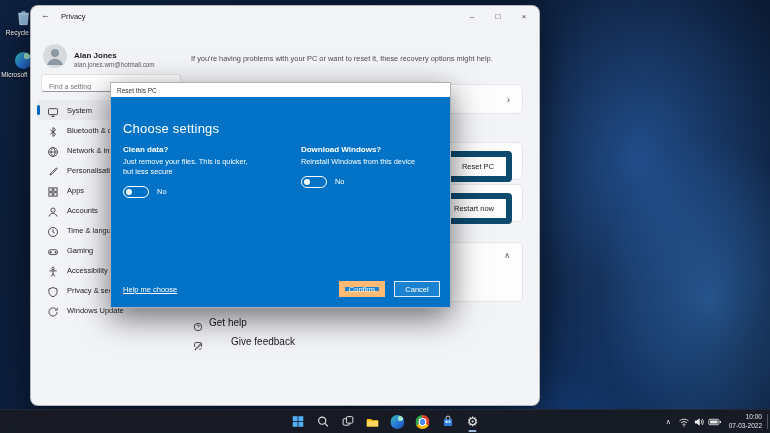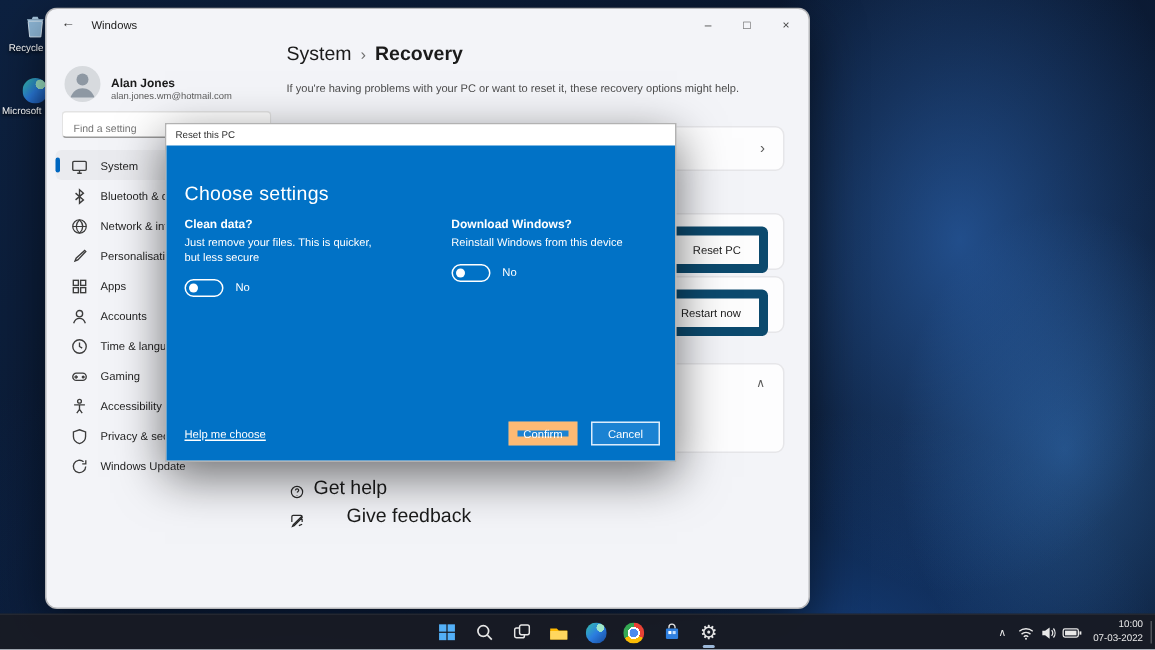--- a/index.html
+++ b/index.html
@@ -64,21 +64,21 @@
   .card { position:absolute; left:160px; right:16px; background:#fdfdfe;
           border:1px solid #e6e6e9; border-radius:6px; }
   .chev { position:absolute; right:12px; font-size:10px; color:#5c5c5c; }
   .wbtn2 { position:absolute; right:10px; top:8px; background:#fdfdfd; border:6px solid #0c4a6e;
            border-radius:4px; font-size:7.5px; color:#1b1b1b; padding:5px 12px;
            font-family:inherit; cursor:default; }
 
   .hlrow { position:absolute; left:162px; display:flex; align-items:center; gap:6px;
            color:#1b1b1b; cursor:default; }
   .hlrow .hico { width:10px; height:10px; color:#2a2a2a; }
-  .hlrow .hlbl { font-size:13px; }
+  .hlrow .hlbl { font-size:10px; }
 
   
   .dlg { position:absolute; left:110px; top:82px; width:341px; height:226px; background:#fff;
          box-shadow:0 10px 30px rgba(0,0,0,.55); border:1px solid rgba(0,0,0,.3); }
   .dlg-tbar { height:14px; background:#fff; display:flex; align-items:center; padding-left:6px;
               font-size:6.5px; color:#333; }
   .dlg-body { position:absolute; top:14px; left:0; right:0; bottom:0; background:#0172c6;
               color:#fff; padding:20px 12px; }
   .dlg-h { font-size:13px; font-weight:400; margin-top:4px; letter-spacing:.2px; }
   .cols { display:flex; margin-top:9px;gap:32px; }
@@ -139,21 +139,21 @@
   </div>
   <div class="dicon" style="left:0; top:52px;">
     <span class="dglyph">
         <span class="edgeball"></span>
       </span>
     <span>Microsoft Edge</span>
   </div>
 
   <div class="win">
     <span class="tbar-back">←</span>
-    <span class="tbar-title">Windows</span>
+    <span class="tbar-title">Privacy</span>
     <div class="wctl">
       <span class="wbtn">–</span>
       <span class="wbtn">□</span>
       <span class="wbtn close">×</span>
     </div>
 
     <div class="user">
       <span class="avatar">
         <svg width="24" height="24" viewBox="0 0 24 24">
             <circle cx="12" cy="9" r="4" fill="#8e98a3"></circle>
@@ -249,23 +249,20 @@
       </div>
       <div class="nitem">
         <span class="nico"><svg viewBox="0 0 16 16" fill="none" stroke="currentColor" stroke-width="1.2">
               <path d="M13.5 8a5.5 5.5 0 1 1-1.9-4.2"></path>
               <path d="M13.6 2.4v3.2h-3.2"></path>
             </svg></span>
         <span class="lbl">Windows Update</span>
       </div>
     </div>
 
-    <div class="crumb">
-      <span>System</span><span class="sep">›</span><span class="cur">Recovery</span>
-    </div>
     <div class="mdesc">If you're having problems with your PC or want to reset it, these recovery options might help.</div>
 
     <div class="card" style="top:78px; height:30px;">
       <span class="chev" style="top:9px;">›</span>
     </div>
 
     <div class="card" style="top:136px; height:38px;">
       <button class="wbtn2">Reset PC</button>
     </div>
 

